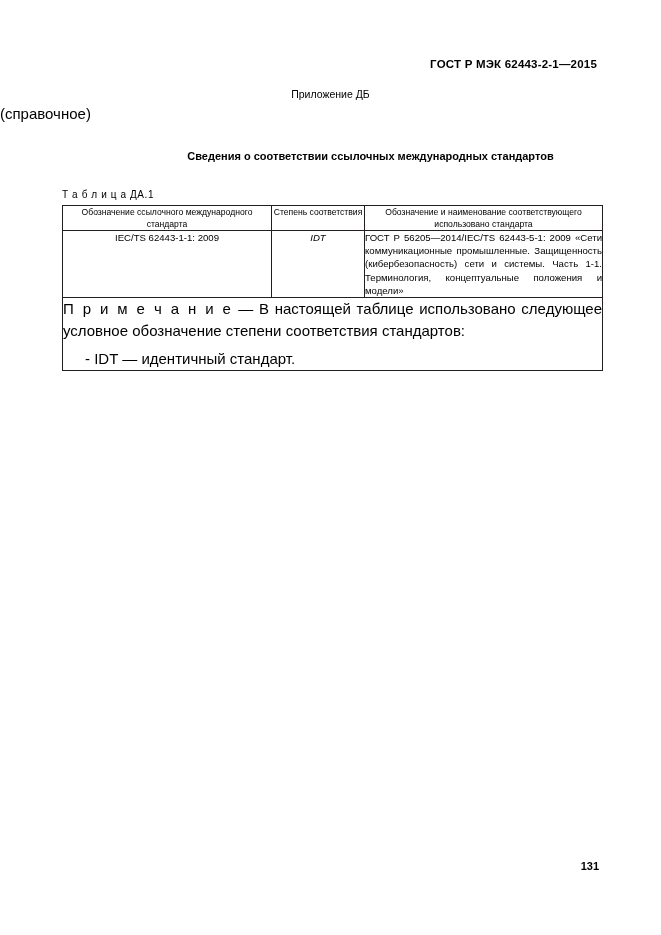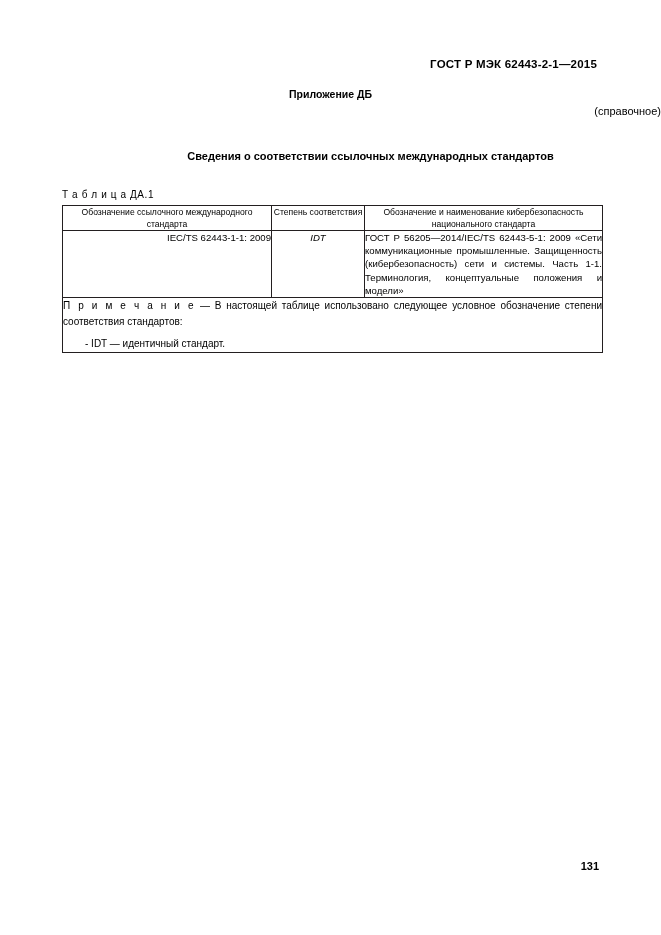--- a/index.html
+++ b/index.html
@@ -32,29 +32,29 @@
     letter-spacing: 0.2px;
     white-space: nowrap;
   }
   .annex-title {
     position: absolute;
     top: 88px;
     left: 0;
     width: 661px;
     text-align: center;
     font-size: 10.5px;
-    font-weight: bold;
+    font-weight: normal;
   }
   .annex-sub {
     position: absolute;
     top: 105px;
     left: 0;
     width: 661px;
-    text-align: right;
-    font-size: 11px;
+    text-align: left;
+    font-size: 15px;
   }
   .doc-title {
     position: absolute;
     top: 148px;
     left: 0;
     width: 661px;
     text-align: center;
     font-size: 11px;
     font-weight: bold;
     line-height: 16px;
@@ -91,39 +91,39 @@
     padding: 7px 4px 7px 4px;
     font-weight: normal;
   }
   .col1 { width: 208px; }
   .col2 { width: 92px; }
   .col3 { width: 237px; }
   .body-cell-1 {
     font-size: 9.6px;
     line-height: 13px;
     padding: 7px 6px 10px 8px;
-    text-align: right;
+    text-align: center;
   }
   .body-cell-2 {
     font-size: 9.6px;
     line-height: 13px;
     padding: 7px 4px 10px 4px;
     text-align: center;
     font-style: italic;
   }
   .body-cell-3 {
     font-size: 9.6px;
     line-height: 13.2px;
     padding: 7px 7px 8px 8px;
     text-align: justify;
     text-align-last: left;
   }
   .note-cell {
-    font-size: 10px;
-    line-height: 16px;
+    font-size: 15px;
+    line-height: 22px;
     padding: 8px 9px 10px 8px;
     text-align: justify;
     text-align-last: left;
     margin-left: 30px;
   }
   .note-lead {
     letter-spacing: 1.6px;
   }
   .note-line2 {
     display: block;
@@ -154,21 +154,21 @@
   </div>
 
   <div class="table-caption">Т а б л и ц а  ДА.1</div>
 
   <div class="table-wrap">
     <table class="ref-table">
       <thead>
         <tr>
           <th class="th-cell col1">Обозначение ссылочного международного стандарта</th>
           <th class="th-cell col2">Степень соответствия</th>
-          <th class="th-cell col3">Обозначение и наименование кибербезопасность национального стандарта</th>
+          <th class="th-cell col3">Обозначение и наименование соответствующего использовано стандарта</th>
         </tr>
       </thead>
       <tbody>
         <tr>
           <td class="body-cell-1">IEC/TS 62443-1-1: 2009</td>
           <td class="body-cell-2">IDT</td>
           <td class="body-cell-3">ГОСТ Р 56205—2014/IEC/TS 62443-5-1: 2009 «Сети коммуникационные промышленные. Защищенность (кибербезопасность) сети и системы. Часть 1-1. Терминология, концептуальные положения и модели»</td>
         </tr>
         <tr>
           <td class="note-cell" colspan="3">

